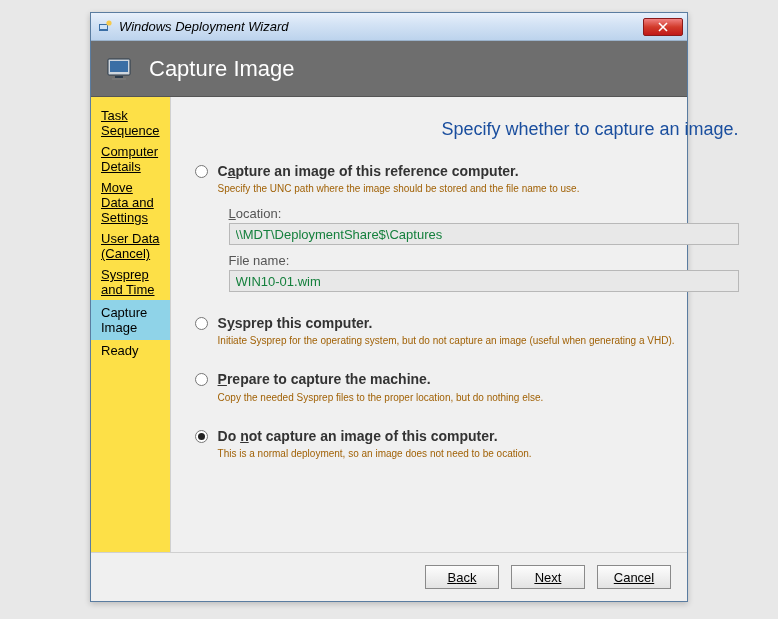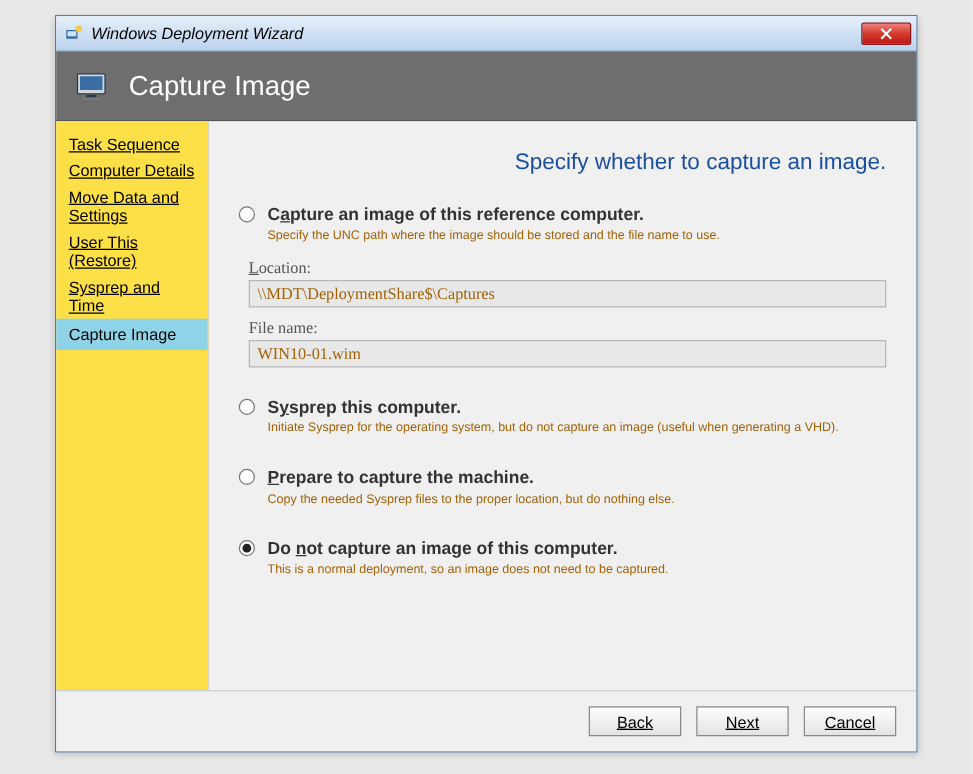--- a/index.html
+++ b/index.html
@@ -4,21 +4,21 @@
 <style>
   * { box-sizing: border-box; margin: 0; padding: 0; }
   body {
     background: #e8e8e8;
     font-family: "Segoe UI", Tahoma, sans-serif;
     font-size: 13px;
     color: #333;
     padding: 12px;
   }
   .window {
-    width: 690px;
+    width: 598px;
     margin: 0 auto;
     border: 1px solid #5a7ca0;
     background: #f0f0f0;
     box-shadow: 0 2px 6px rgba(0,0,0,0.2);
   }
   .titlebar {
     height: 28px;
     background: linear-gradient(to bottom, #e8f0fb 0%, #d4e3f5 40%, #bcd3ed 100%);
     display: flex;
     align-items: center;
@@ -129,36 +129,35 @@
     font-weight: bold;
   }
   .option-label .ul { text-decoration: underline; }
   .option-desc {
     font-size: 10px;
     color: #a16207;
     margin-top: 2px;
     line-height: 1.4;
   }
   .field-block {
-    margin-left: 8px;
+    margin-left: 34px;
     margin-top: 10px;
-    font-family: Liberation Serif, serif;
   }
   .field-label {
     font-size: 13px;
     color: #555;
     margin-bottom: 2px;
   }
   .field-label .ul { text-decoration: underline; }
   .text-input {
     width: 510px;
     height: 22px;
     border: 1px solid #b8b8b8;
     background: #e8e8e8;
-    color: #a16207;
+    color: #15803d;
     padding: 0 6px;
     font-size: 13px;
     font-family: inherit;
   }
   .footer {
     display: flex;
     justify-content: flex-end;
     gap: 12px;
     padding: 12px 16px;
     border-top: 1px solid #d0d0d0;
@@ -208,23 +207,24 @@
     </span>
     <span class="header-title">Capture Image</span>
   </div>
 
   <div class="body">
 
     <div class="sidebar">
       <div class="sidebar-item">Task Sequence</div>
       <div class="sidebar-item">Computer Details</div>
       <div class="sidebar-item">Move Data and Settings</div>
-      <div class="sidebar-item">User This (Restore)</div>
+      <div class="sidebar-item">User Data (Cancel)</div>
       <div class="sidebar-item">Sysprep and Time</div>
       <div class="sidebar-item active">Capture Image</div>
+      <div class="sidebar-item plain">Ready</div>
     </div>
 
     <div class="main">
       <div class="main-heading">Specify whether to capture an image.</div>
 
       <div class="option-block">
         <div class="option-row">
           <div class="radio"></div>
           <div class="option-text">
             <div class="option-label"><span>C</span><span class="ul">a</span><span>pture an image of this reference computer.</span></div>
@@ -257,21 +257,21 @@
             <div class="option-desc">Copy the needed Sysprep files to the proper location, but do nothing else.</div>
           </div>
         </div>
       </div>
 
       <div class="option-block">
         <div class="option-row">
           <div class="radio checked"></div>
           <div class="option-text">
             <div class="option-label"><span>Do </span><span class="ul">n</span><span>ot capture an image of this computer.</span></div>
-            <div class="option-desc">This is a normal deployment, so an image does not need to be captured.</div>
+            <div class="option-desc">This is a normal deployment, so an image does not need to be ocation.</div>
           </div>
         </div>
       </div>
 
     </div>
   </div>
 
   <div class="footer">
     <button class="btn"><span class="ul">B</span><span>ack</span></button>
     <button class="btn"><span class="ul">N</span><span>ext</span></button>

